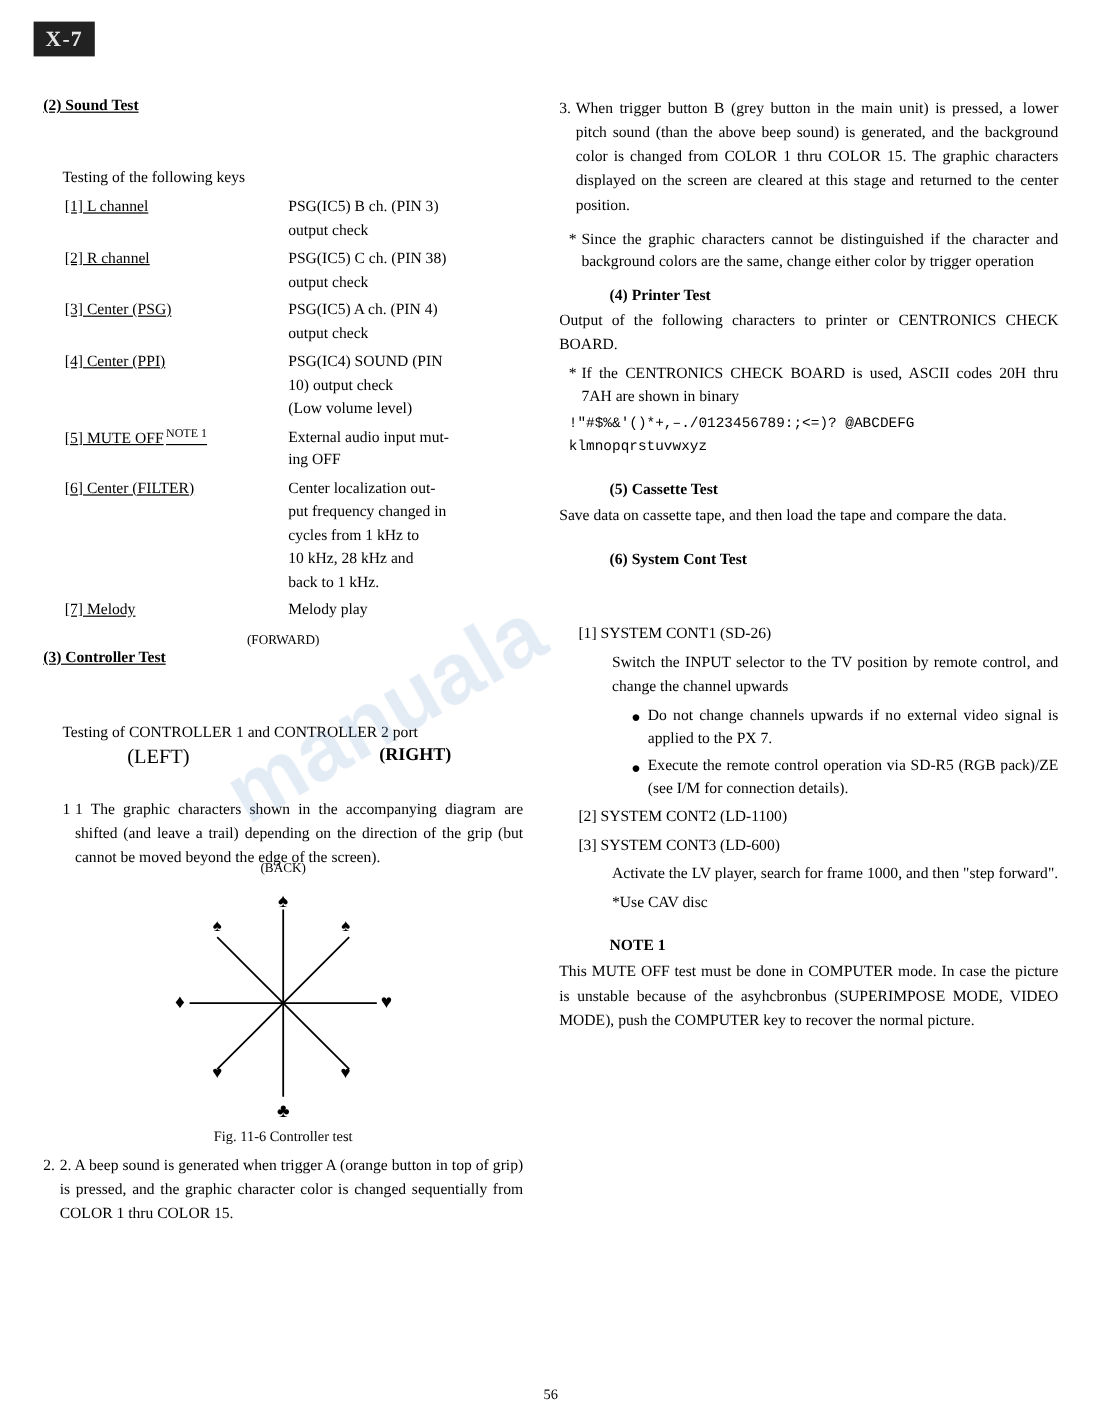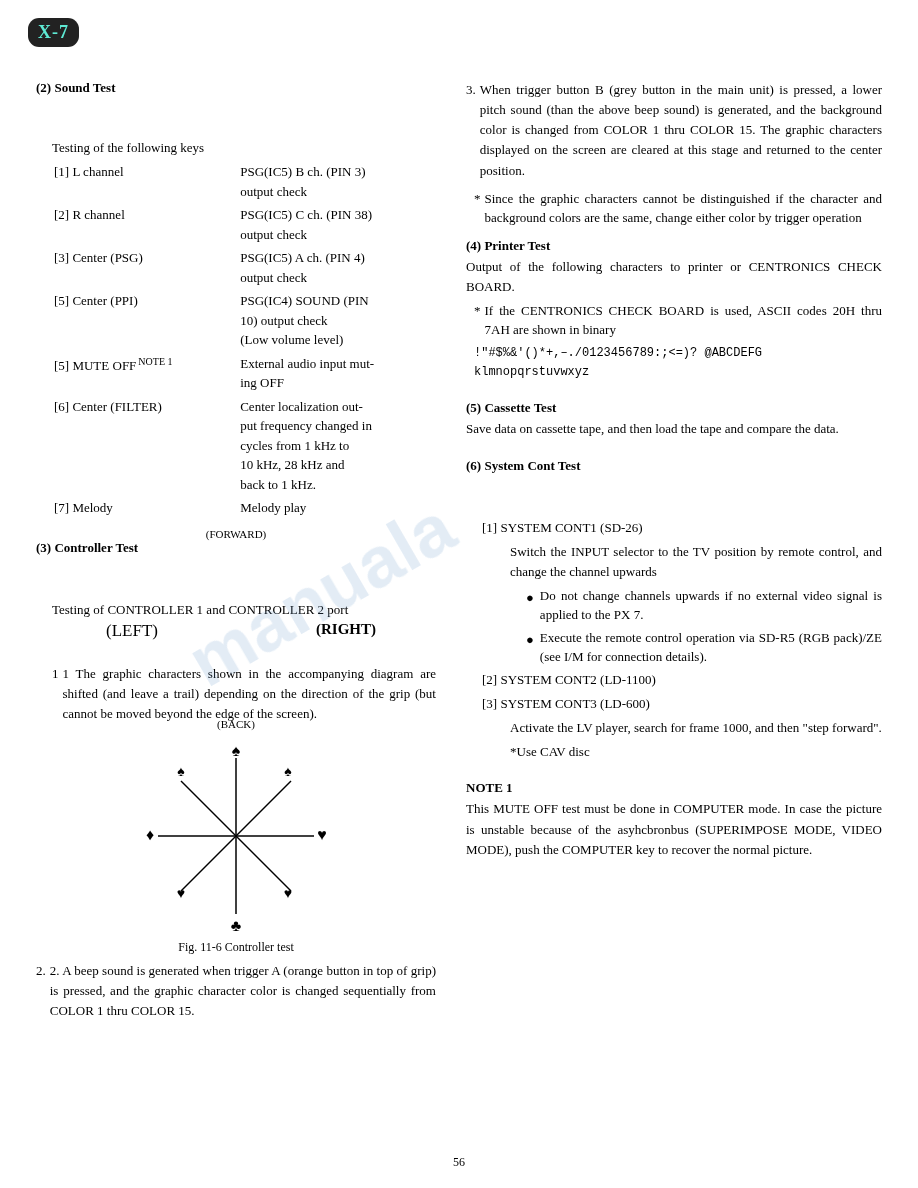--- a/index.html
+++ b/index.html
@@ -12,26 +12,25 @@
       min-height: 1188px;
       position: relative;
     }
 
     
     .header-badge {
       position: absolute;
       top: 18px;
       left: 28px;
       background: #222;
-      color: #5eead4;
+      color: #e5e5e5;
       font-weight: bold;
       font-size: 18px;
       padding: 4px 10px;
       letter-spacing: 1px;
-      border-radius: 11px;
     }
 
     
     .watermark {
       position: fixed;
       top: 50%;
       left: 35%;
       transform: translate(-50%, -50%) rotate(-30deg);
       font-size: 72px;
       color: rgba(100, 150, 200, 0.18);
@@ -56,20 +55,21 @@
 
     .right-col {
       flex: 1;
       padding-left: 10px;
     }
 
     .section-title {
       font-weight: bold;
       margin-bottom: 5px;
       font-size: 13px;
+      text-decoration: underline;
     }
 
     .section-block {
       margin-bottom: 18px;
     }
 
     p {
       margin-bottom: 4px;
       line-height: 1.55;
       text-align: justify;
@@ -92,20 +92,21 @@
     .key-table tr td {
       vertical-align: top;
       line-height: 1.5;
       padding-bottom: 2px;
     }
 
     .key-table tr td:first-child {
       white-space: nowrap;
       padding-right: 8px;
       min-width: 130px;
+      text-decoration: underline;
     }
 
     .note-label {
       font-size: 10px;
       vertical-align: super;
       margin-left: 2px;
     }
 
     .bullet {
       margin-left: 16px;
@@ -170,20 +171,21 @@
     }
 
     .numbered-item .num {
       flex-shrink: 0;
     }
 
     .sub-section-title {
       font-weight: bold;
       font-size: 13px;
       margin-bottom: 3px;
+      margin-left: 42px;
     }
 
     .ascii-block {
       font-family: 'Courier New', monospace;
       font-size: 12px;
       margin: 2px 0 2px 8px;
       line-height: 1.6;
     }
 
     .page-number {
@@ -217,21 +219,21 @@
           </tr>
           <tr>
             <td>[2] R channel</td>
             <td>PSG(IC5)  C ch. (PIN 38)<br>output check</td>
           </tr>
           <tr>
             <td>[3] Center (PSG)</td>
             <td>PSG(IC5)  A ch. (PIN 4)<br>output check</td>
           </tr>
           <tr>
-            <td>[5] Center (PPI)</td>
+            <td>[4] Center (PPI)</td>
             <td>PSG(IC4)  SOUND  (PIN<br>10) output check<br>(Low volume level)</td>
           </tr>
           <tr>
             <td>
               [5] MUTE OFF<span class="note-label">NOTE 1</span>
             </td>
             <td>External audio input mut-<br>ing OFF</td>
           </tr>
           <tr>
             <td>[6] Center (FILTER)</td>

